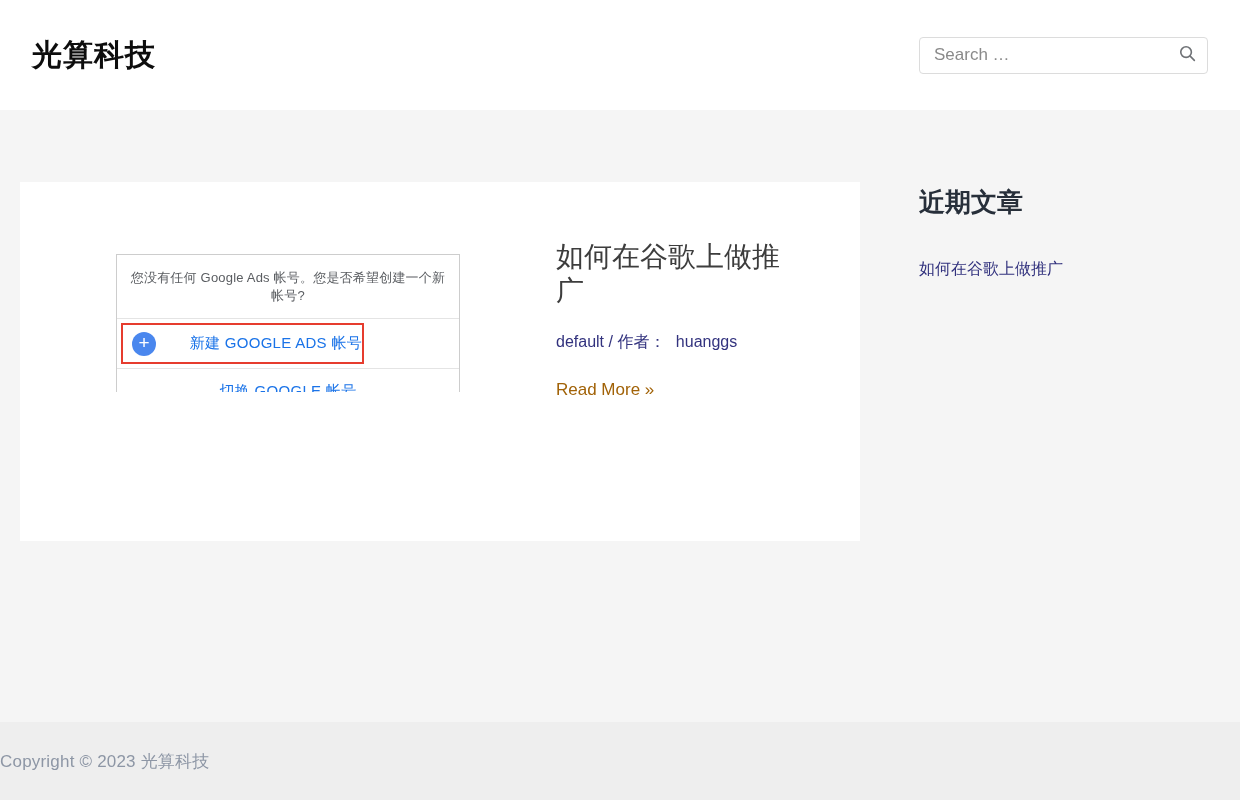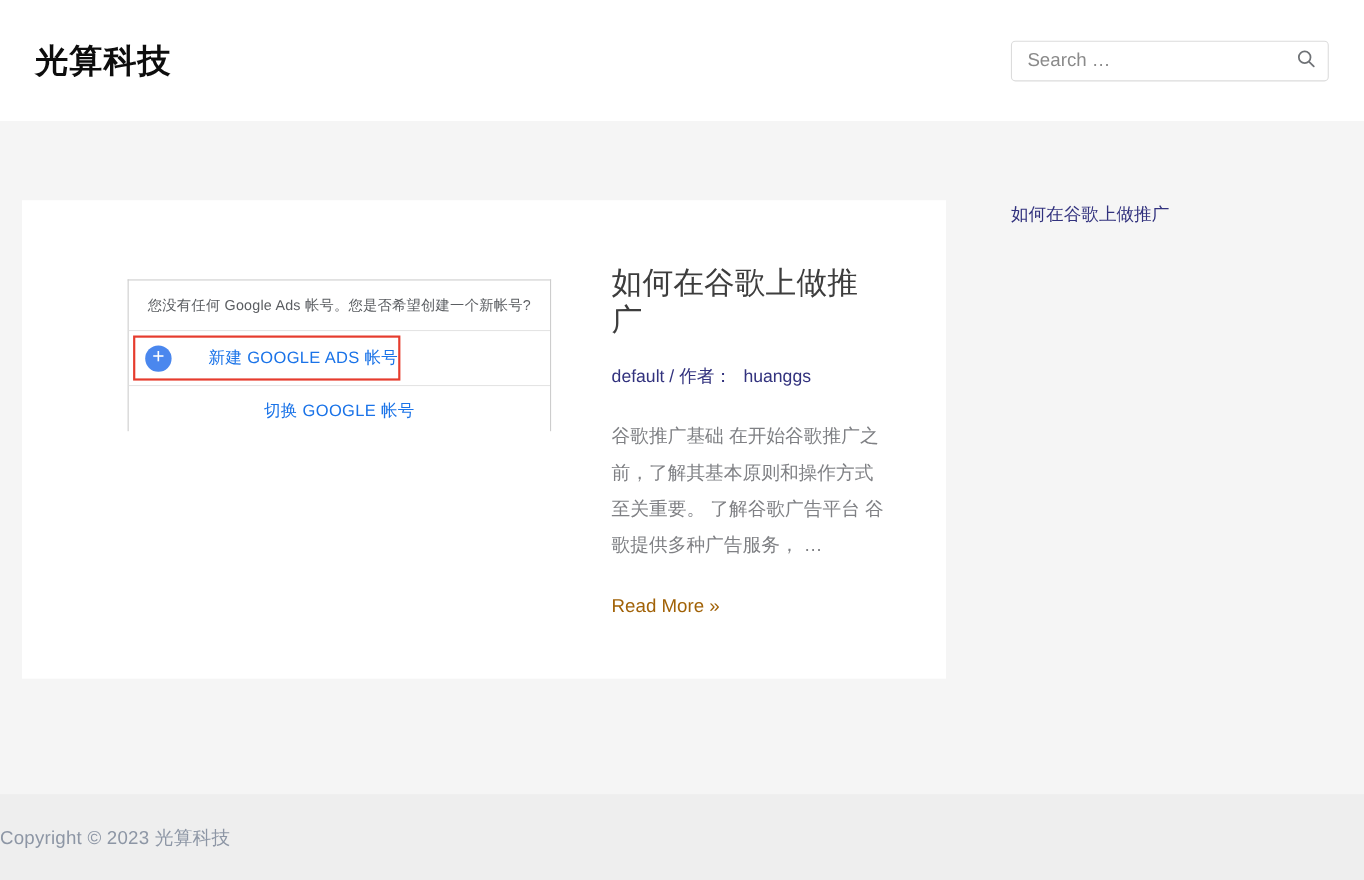--- a/index.html
+++ b/index.html
@@ -75,21 +75,21 @@
     background: #ffffff;
     min-height: 359px;
     padding: 56px;
     display: flex;
     gap: 56px;
   }
 
   
   .post-figure { flex: none; width: 344px; cursor: pointer; }
   .ads-dialog {
-    width: 385px;
+    width: 344px;
     height: 138px;
     background: #ffffff;
     border: 1px solid #cdcdcd;
     border-bottom: none;
     overflow: hidden;
   }
   .ads-dialog-msg {
     text-align: center;
     font-size: 13px;
     color: #5a5d61;
@@ -242,29 +242,29 @@
       <div class="post-content">
         <h2 class="post-title">如何在谷歌上做推广</h2>
 
         <div class="post-meta">
           <a>default</a>
           <span>/</span>
           <span>作者：</span>
           <a class="author">huanggs</a>
         </div>
 
-        <p class="post-excerpt">谷歌推广基础 在开始谷歌推广之前，了解其基本原则和操作方式至关重要。 了解谷歌广告平台 谷歌提供多种广告服务， …</p>
 
         <a class="read-more">Read More »</a>
       </div>
 
     </article>
   </div>
 
   <aside class="sidebar">
+    <h2 class="sidebar-title">近期文章</h2>
     <ul class="recent-posts">
       <li>
         <a>如何在谷歌上做推广</a>
       </li>
     </ul>
   </aside>
 
 </main>
 
 <footer class="site-footer">

